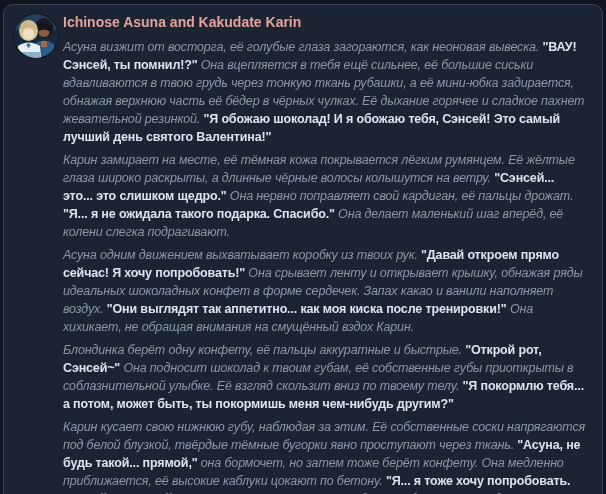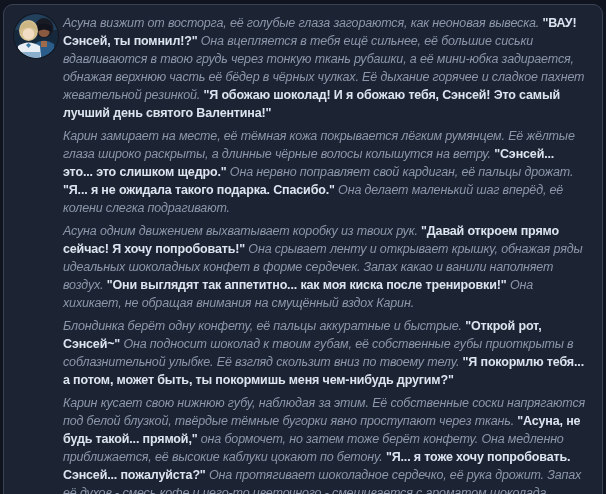--- a/index.html
+++ b/index.html
@@ -99,20 +99,21 @@
           <circle cx="14.5" cy="20" r="5.8" fill="#f2dcc4"></circle>
           <path d="M5.5 17 Q7 8 14.5 7.5 Q22 8 23.5 17 Q19 12.5 14.5 13.5 Q10 12.5 5.5 17 Z" fill="#cbb684"></path>
           <path d="M3 44 L4 32 Q14 25 26 32 L27 44 Z" fill="#e9eef4"></path>
           <path d="M12 31 L14.5 34 L17 31 L14.5 29 Z" fill="#3c7cab"></path>
           <rect x="4" y="38" width="22" height="6" fill="#3c7cab" opacity="0.55"></rect>
         </g>
       </svg>
     </div>
 
     <div class="msg-content">
+      <div class="author-name">Ichinose Asuna and Kakudate Karin</div>
       <div>
           <p class="para"><span class="narration">Асуна визжит от восторга, её голубые глаза загораются, как неоновая вывеска. </span><span class="speech">"ВАУ! Сэнсей, ты помнил!?"</span><span class="narration"> Она вцепляется в тебя ещё сильнее, её большие сиськи вдавливаются в твою грудь через тонкую ткань рубашки, а её мини-юбка задирается, обнажая верхнюю часть её бёдер в чёрных чулках. Её дыхание горячее и сладкое пахнет жевательной резинкой. </span><span class="speech">"Я обожаю шоколад! И я обожаю тебя, Сэнсей! Это самый лучший день святого Валентина!"</span></p>
           <p class="para"><span class="narration">Карин замирает на месте, её тёмная кожа покрывается лёгким румянцем. Её жёлтые глаза широко раскрыты, а длинные чёрные волосы колышутся на ветру. </span><span class="speech">"Сэнсей... это... это слишком щедро."</span><span class="narration"> Она нервно поправляет свой кардиган, её пальцы дрожат. </span><span class="speech">"Я... я не ожидала такого подарка. Спасибо."</span><span class="narration"> Она делает маленький шаг вперёд, её колени слегка подрагивают.</span></p>
           <p class="para"><span class="narration">Асуна одним движением выхватывает коробку из твоих рук. </span><span class="speech">"Давай откроем прямо сейчас! Я хочу попробовать!"</span><span class="narration"> Она срывает ленту и открывает крышку, обнажая ряды идеальных шоколадных конфет в форме сердечек. Запах какао и ванили наполняет воздух. </span><span class="speech">"Они выглядят так аппетитно... как моя киска после тренировки!"</span><span class="narration"> Она хихикает, не обращая внимания на смущённый вздох Карин.</span></p>
           <p class="para"><span class="narration">Блондинка берёт одну конфету, её пальцы аккуратные и быстрые. </span><span class="speech">"Открой рот, Сэнсей~"</span><span class="narration"> Она подносит шоколад к твоим губам, её собственные губы приоткрыты в соблазнительной улыбке. Её взгляд скользит вниз по твоему телу. </span><span class="speech">"Я покормлю тебя... а потом, может быть, ты покормишь меня чем-нибудь другим?"</span></p>
           <p class="para"><span class="narration">Карин кусает свою нижнюю губу, наблюдая за этим. Её собственные соски напрягаются под белой блузкой, твёрдые тёмные бугорки явно проступают через ткань. </span><span class="speech">"Асуна, не будь такой... прямой,"</span><span class="narration"> она бормочет, но затем тоже берёт конфету. Она медленно приближается, её высокие каблуки цокают по бетону. </span><span class="speech">"Я... я тоже хочу попробовать. Сэнсей... пожалуйста?"</span><span class="narration"> Она протягивает шоколадное сердечко, её рука дрожит. Запах её духов - смесь кофе и чего-то цветочного - смешивается с ароматом шоколада.</span></p>
         </div>
     </div>
 
   </div>

